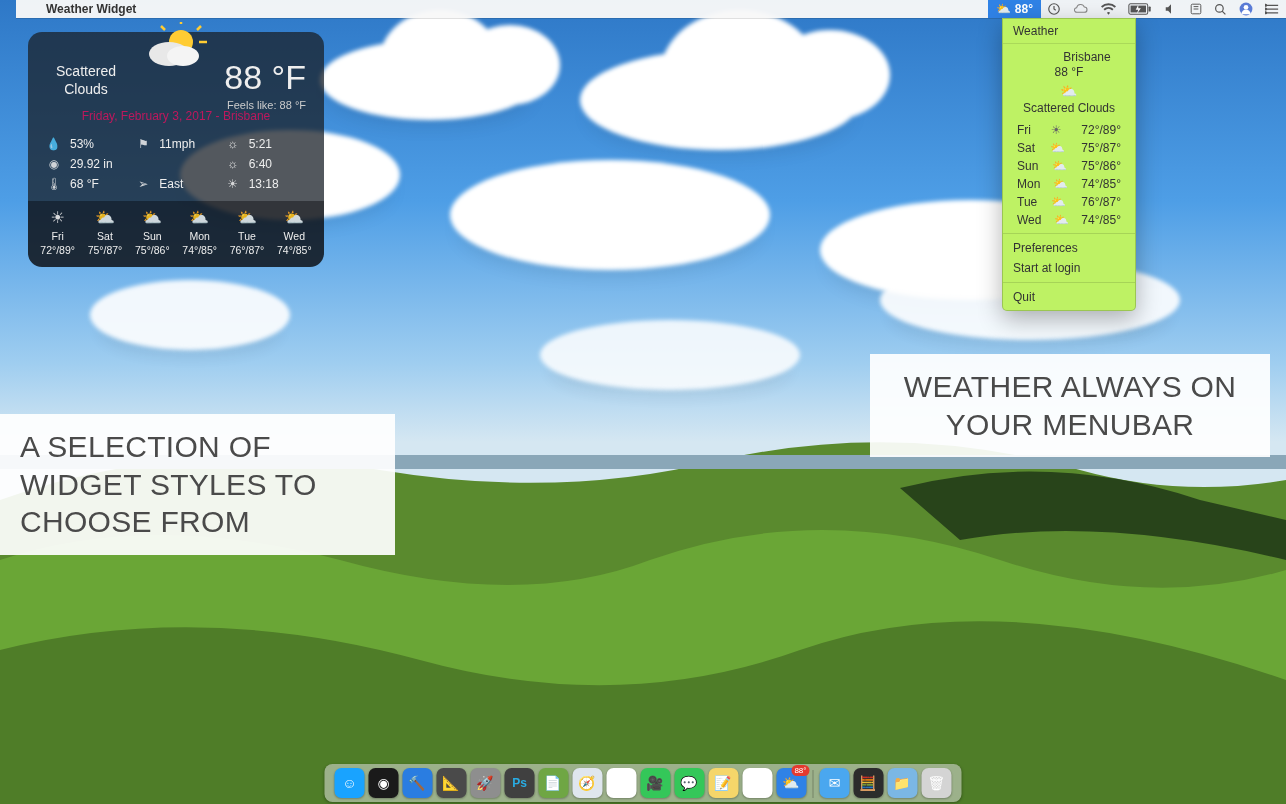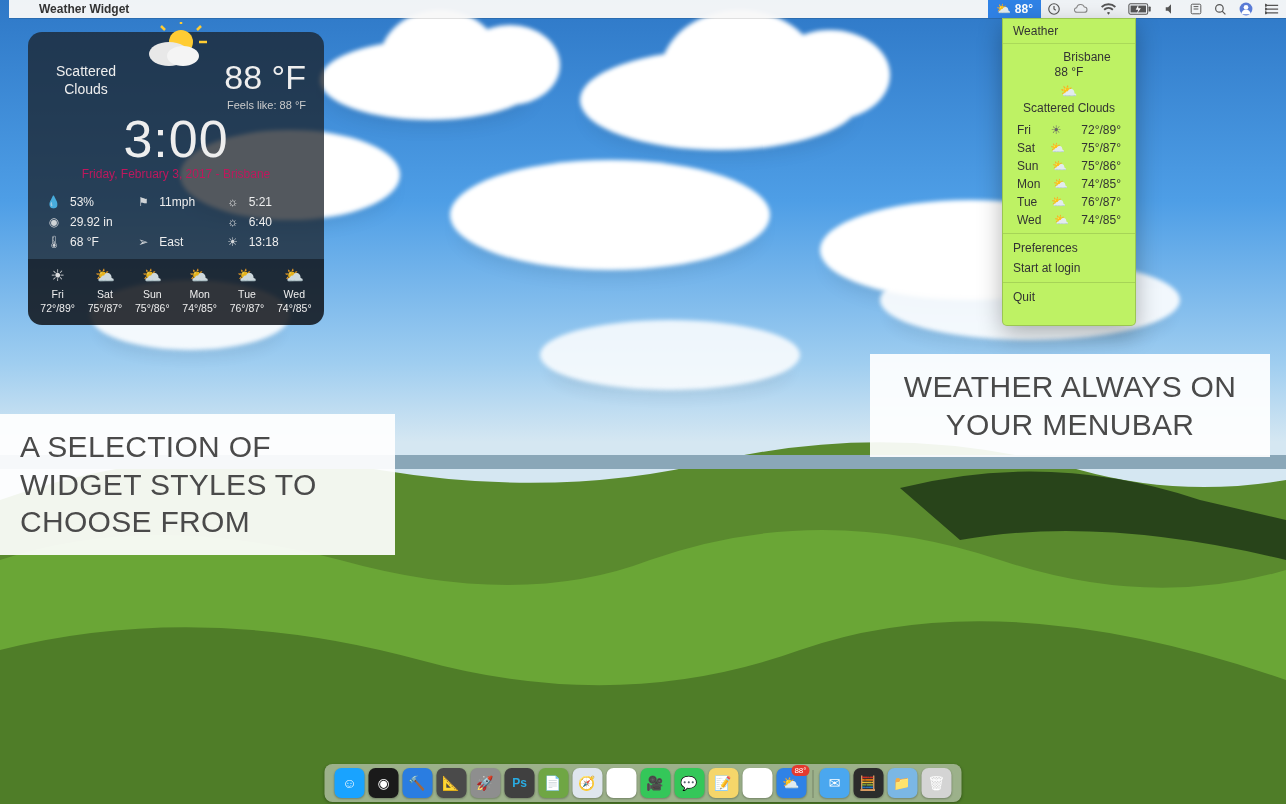--- a/index.html
+++ b/index.html
@@ -16,21 +16,21 @@
 .cloud.c2::before,.cloud.c2::after{content:"";position:absolute;background:#fff;border-radius:50%;}
 .cloud.c2::before{top:-40px;left:80px;width:160px;height:130px;}
 .cloud.c2::after{top:-20px;left:190px;width:120px;height:90px;}
 .cloud.c3{top:130px;left:180px;width:220px;height:90px;}
 .cloud.c4{top:160px;left:450px;width:320px;height:110px;}
 .cloud.c5{top:200px;left:820px;width:300px;height:100px;}
 .cloud.c6{top:280px;left:90px;width:200px;height:70px;opacity:.9}
 .cloud.c7{top:260px;left:880px;width:300px;height:80px;opacity:.9}
 .cloud.c8{top:320px;left:540px;width:260px;height:70px;opacity:.85}
 
-.menubar{position:absolute;top:0;left:9px;right:0;height:18px;background:rgba(248,248,248,.96);display:flex;align-items:center;font-size:12px;color:#333;box-shadow:0 1px 0 rgba(0,0,0,.12);}
+.menubar{position:absolute;top:0;left:16px;right:0;height:18px;background:rgba(248,248,248,.96);display:flex;align-items:center;font-size:12px;color:#333;box-shadow:0 1px 0 rgba(0,0,0,.12);}
 .menubar .apple{width:22px;text-align:center;font-size:13px;}
 .menubar .appname{font-weight:600;padding:0 8px;}
 .menubar .spacer{flex:1;}
 .menubar .right{display:flex;align-items:center;height:100%;}
 .menubar .mi{padding:0 6px;height:100%;display:flex;align-items:center;color:#444;}
 .menubar .mi svg{display:block;}
 .menubar .mi.temp{background:#2f82e6;color:#fff;font-weight:600;padding:0 8px;gap:4px;}
 
 .widget{position:absolute;top:32px;left:28px;width:296px;color:#eee;font-weight:300;}
 .widget .sun{position:absolute;top:-10px;left:50%;transform:translateX(-50%);}
@@ -174,21 +174,20 @@
     </svg>
   </div>
   <div class="top">
     <div class="row1">
       <div class="cond">Scattered Clouds</div>
       <div style="text-align:right">
         <div class="temp">88 °F</div>
         <div class="feels">Feels like: 88 °F</div>
       </div>
     </div>
-    <div class="time">3:00</div>
     <div class="date">Friday, February 3, 2017 - Brisbane</div>
     <div class="grid">
       <span class="ic">💧</span>
         <span>53%</span>
       <span class="ic">⚑</span>
         <span>11mph</span>
       <span class="ic">☼</span>
         <span>5:21</span>
       <span class="ic">◉</span>
         <span>29.92 in</span>
@@ -273,21 +272,21 @@
       <div class="fr">
         <span>Wed</span>
         <span class="ico">⛅</span>
         <span>74°/85°</span>
       </div>
     </div>
   <div class="sep"></div>
   <div class="link">Preferences</div>
   <div class="link">Start at login</div>
   <div class="sep"></div>
-  <div class="link" style="padding-bottom:21px">Quit</div>
+  <div class="link" style="padding-bottom:6px">Quit</div>
 </div>
 
 <div class="cap left">A SELECTION OF WIDGET STYLES TO CHOOSE FROM</div>
 <div class="cap right">WEATHER ALWAYS ON YOUR MENUBAR</div>
 
 <div class="dock" id="dock">
     <div class="di" style="background: rgb(25, 163, 255);">
       <span>☺</span>
     </div>
     <div class="di" style="background: rgb(26, 26, 26);">

